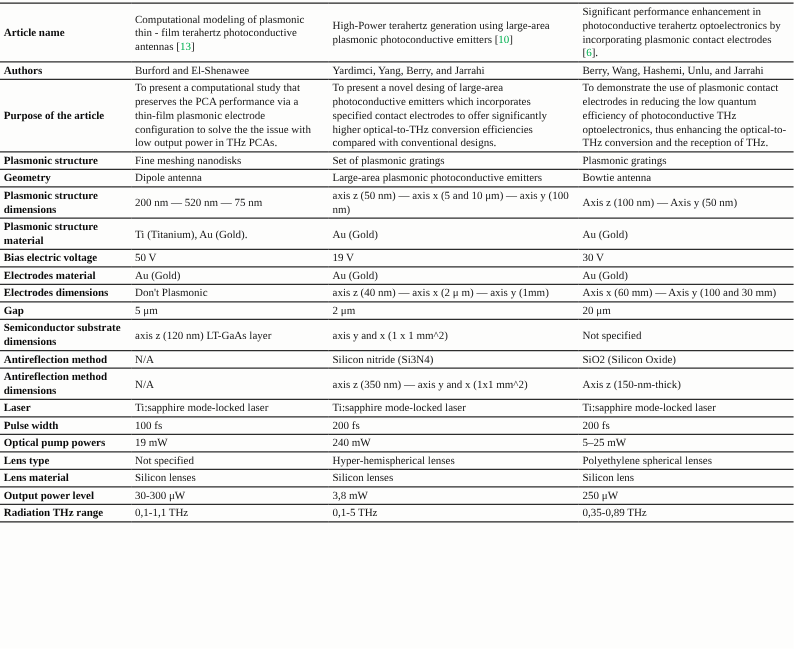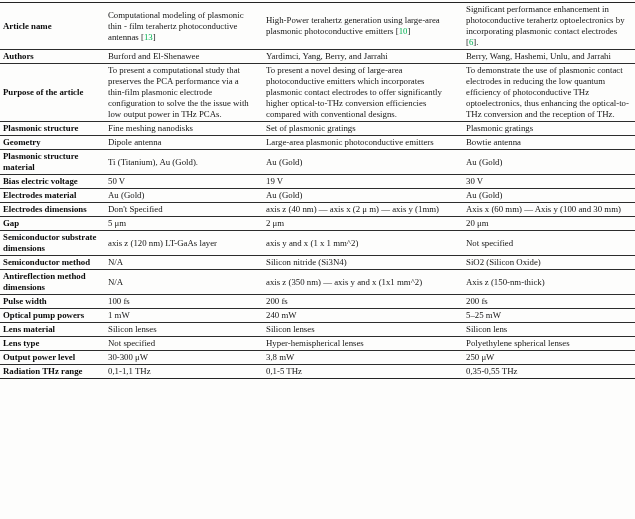--- a/index.html
+++ b/index.html
@@ -64,34 +64,40 @@
         </tr>
         <tr>
           <td class="lbl">Authors</td>
           <td>Burford and El-Shenawee</td>
           <td>Yardimci, Yang, Berry, and Jarrahi</td>
           <td>Berry, Wang, Hashemi, Unlu, and Jarrahi</td>
         </tr>
         <tr>
           <td class="lbl">Purpose of the article</td>
           <td>To present a computational study that preserves the PCA performance via a thin-film plasmonic electrode configuration to solve the the issue with low output power in THz PCAs.</td>
-          <td>To present a novel desing of large-area photoconductive emitters which incorporates plasmonic contact electrodes to offer significantly higher optical-to-THz conversion efficiencies compared with conventional designs.</td>
+          <td>To present a novel desing of large-area photoconductive emitters which incorporates specified contact electrodes to offer significantly higher optical-to-THz conversion efficiencies compared with conventional designs.</td>
           <td>To demonstrate the use of plasmonic contact electrodes in reducing the low quantum efficiency of photoconductive THz optoelectronics, thus enhancing the optical-to-THz conversion and the reception of THz.</td>
         </tr>
         <tr>
           <td class="lbl">Plasmonic structure</td>
           <td>Fine meshing nanodisks</td>
           <td>Set of plasmonic gratings</td>
           <td>Plasmonic gratings</td>
         </tr>
         <tr>
           <td class="lbl">Geometry</td>
           <td>Dipole antenna</td>
           <td>Large-area plasmonic photoconductive emitters</td>
           <td>Bowtie antenna</td>
+        </tr>
+        <tr>
+          <td class="lbl">Plasmonic structure dimensions</td>
+          <td>200 nm — 520 nm — 75 nm</td>
+          <td>axis z (50 nm) — axis x (5 and 10 μm) — axis y (100 nm)</td>
+          <td>Axis z (100 nm) — Axis y (50 nm)</td>
         </tr>
         <tr>
           <td class="lbl">Plasmonic structure material</td>
           <td>Ti (Titanium), Au (Gold).</td>
           <td>Au (Gold)</td>
           <td>Au (Gold)</td>
         </tr>
         <tr>
           <td class="lbl">Bias electric voltage</td>
           <td>50 V</td>
@@ -99,79 +105,85 @@
           <td>30 V</td>
         </tr>
         <tr>
           <td class="lbl">Electrodes material</td>
           <td>Au (Gold)</td>
           <td>Au (Gold)</td>
           <td>Au (Gold)</td>
         </tr>
         <tr>
           <td class="lbl">Electrodes dimensions</td>
-          <td>Don't Specified</td>
+          <td>Don't Plasmonic</td>
           <td>axis z (40 nm) — axis x (2 μ m) — axis y (1mm)</td>
           <td>Axis x (60 mm) — Axis y (100 and 30 mm)</td>
         </tr>
         <tr>
           <td class="lbl">Gap</td>
           <td>5 μm</td>
           <td>2 μm</td>
           <td>20 μm</td>
         </tr>
         <tr>
           <td class="lbl">Semiconductor substrate dimensions</td>
           <td>axis z (120 nm) LT-GaAs layer</td>
           <td>axis y and x (1 x 1 mm^2)</td>
           <td>Not specified</td>
         </tr>
         <tr>
-          <td class="lbl">Semiconductor method</td>
+          <td class="lbl">Antireflection method</td>
           <td>N/A</td>
           <td>Silicon nitride (Si3N4)</td>
           <td>SiO2 (Silicon Oxide)</td>
         </tr>
         <tr>
           <td class="lbl">Antireflection method dimensions</td>
           <td>N/A</td>
           <td>axis z (350 nm) — axis y and x (1x1 mm^2)</td>
           <td>Axis z (150-nm-thick)</td>
         </tr>
         <tr>
+          <td class="lbl">Laser</td>
+          <td>Ti:sapphire mode-locked laser</td>
+          <td>Ti:sapphire mode-locked laser</td>
+          <td>Ti:sapphire mode-locked laser</td>
+        </tr>
+        <tr>
           <td class="lbl">Pulse width</td>
           <td>100 fs</td>
           <td>200 fs</td>
           <td>200 fs</td>
         </tr>
         <tr>
           <td class="lbl">Optical pump powers</td>
-          <td>1 mW</td>
+          <td>19 mW</td>
           <td>240 mW</td>
           <td>5–25 mW</td>
+        </tr>
+        <tr>
+          <td class="lbl">Lens type</td>
+          <td>Not specified</td>
+          <td>Hyper-hemispherical lenses</td>
+          <td>Polyethylene spherical lenses</td>
         </tr>
         <tr>
           <td class="lbl">Lens material</td>
           <td>Silicon lenses</td>
           <td>Silicon lenses</td>
           <td>Silicon lens</td>
-        </tr>
-        <tr>
-          <td class="lbl">Lens type</td>
-          <td>Not specified</td>
-          <td>Hyper-hemispherical lenses</td>
-          <td>Polyethylene spherical lenses</td>
         </tr>
         <tr>
           <td class="lbl">Output power level</td>
           <td>30-300 μW</td>
           <td>3,8 mW</td>
           <td>250 μW</td>
         </tr>
         <tr>
           <td class="lbl">Radiation THz range</td>
           <td>0,1-1,1 THz</td>
           <td>0,1-5 THz</td>
-          <td>0,35-0,55 THz</td>
+          <td>0,35-0,89 THz</td>
         </tr>
       </tbody>
   </table>
 </div>
 
 </body></html>

